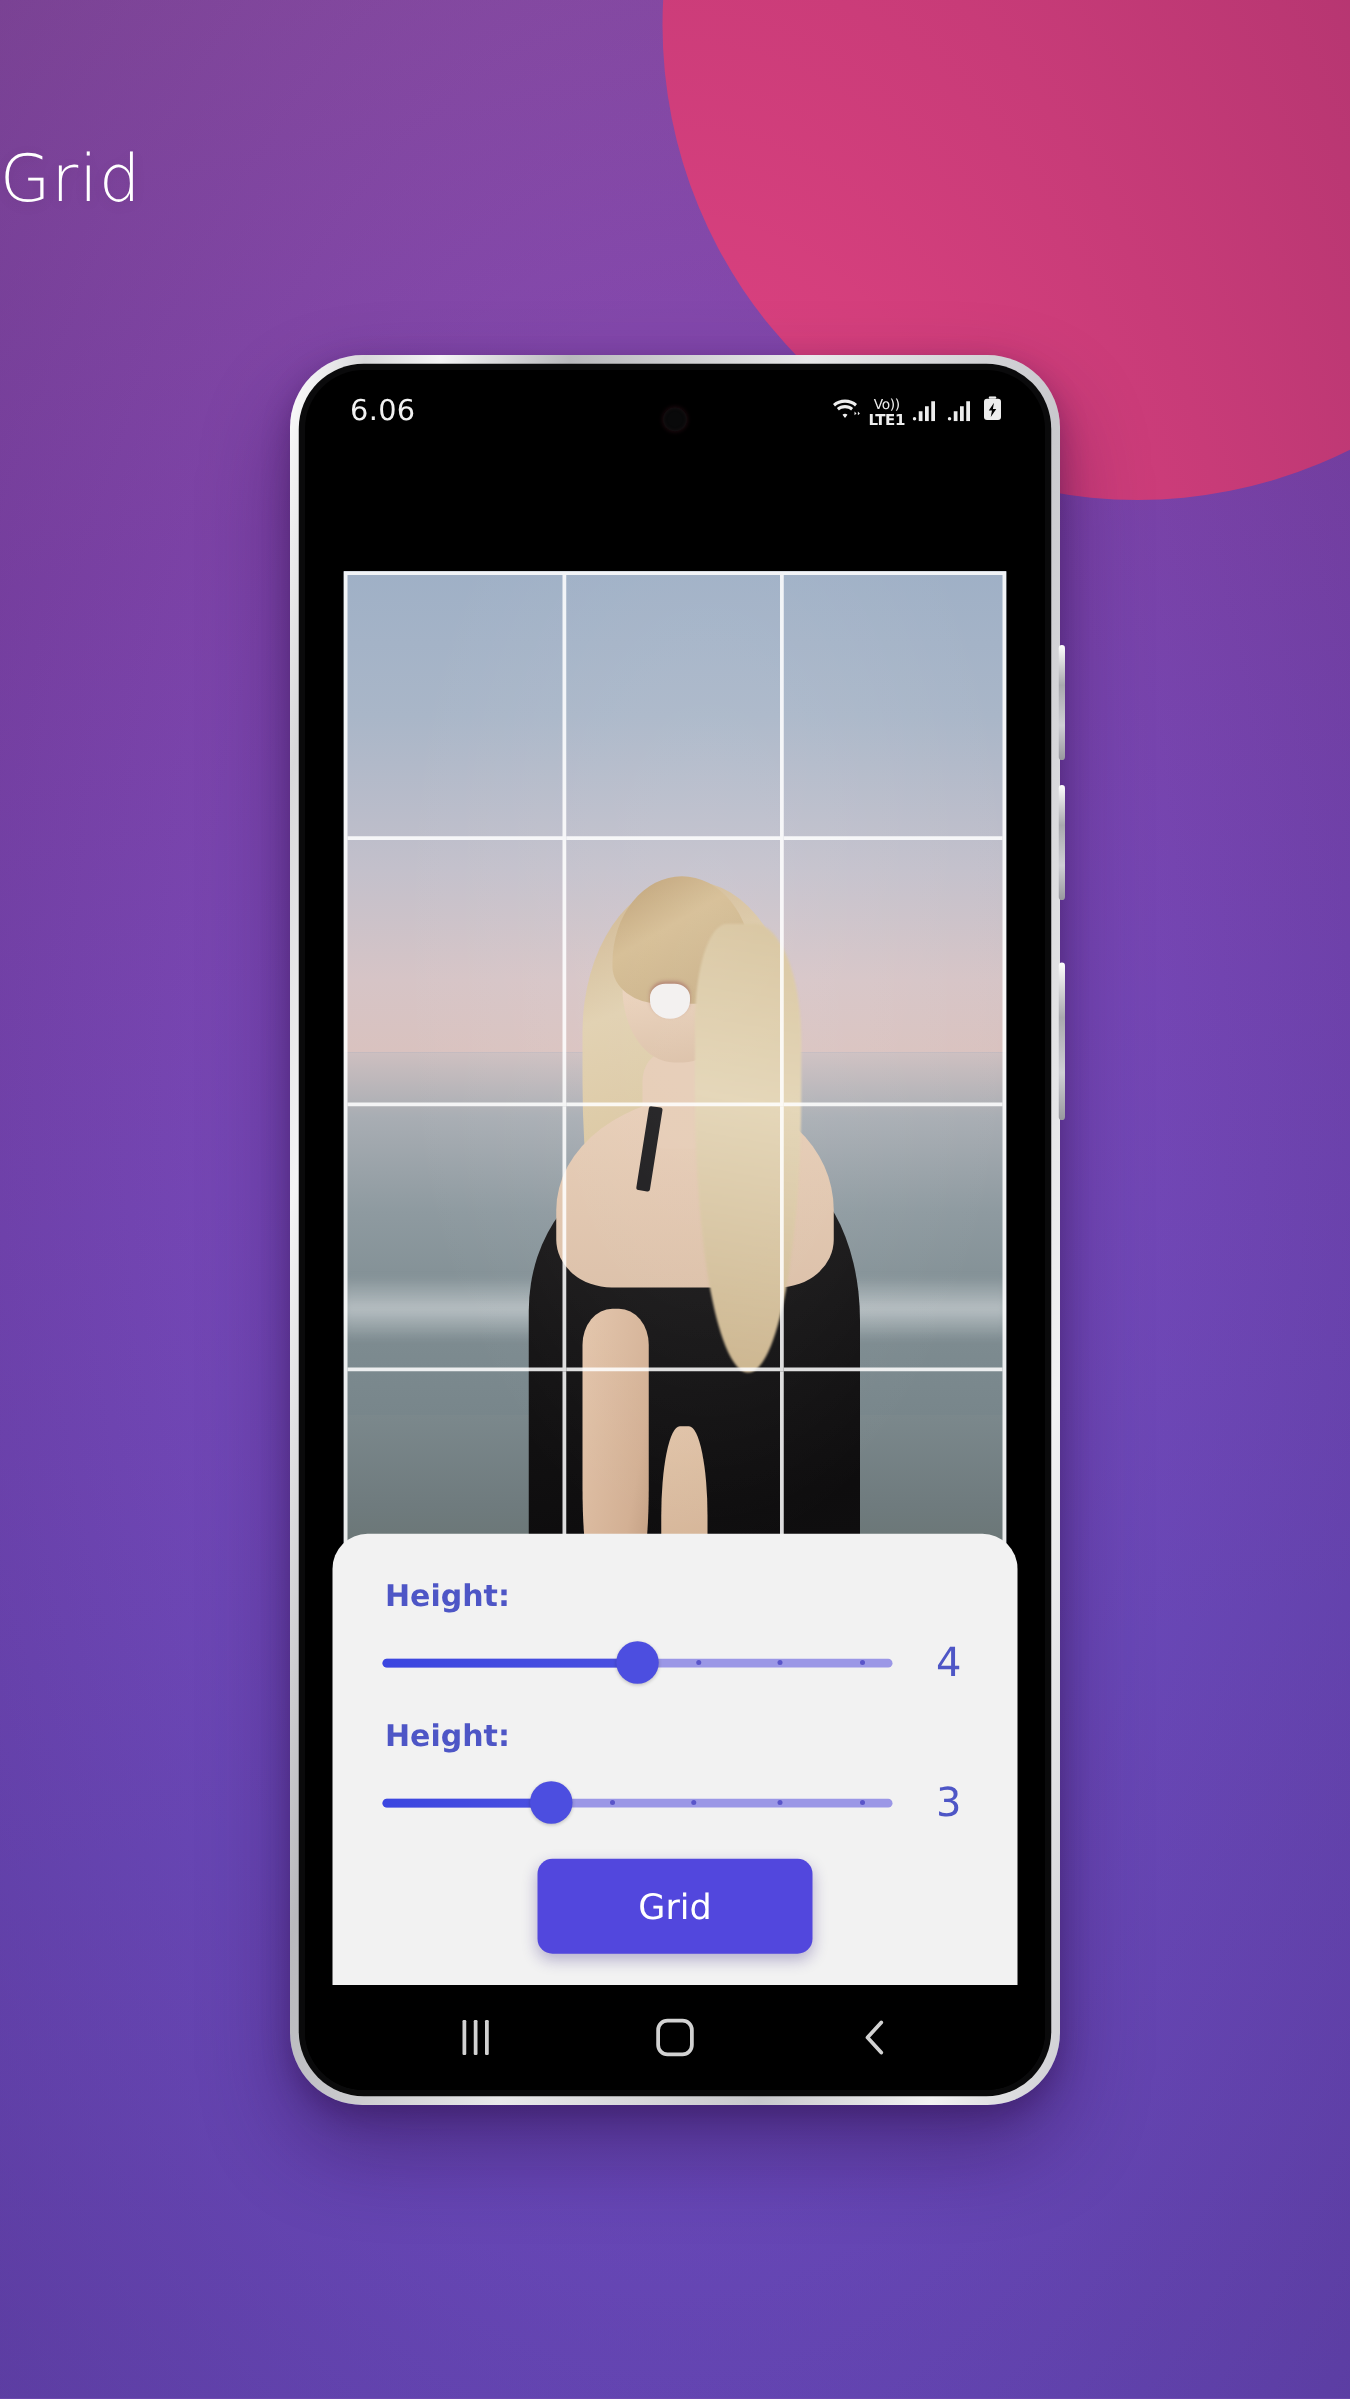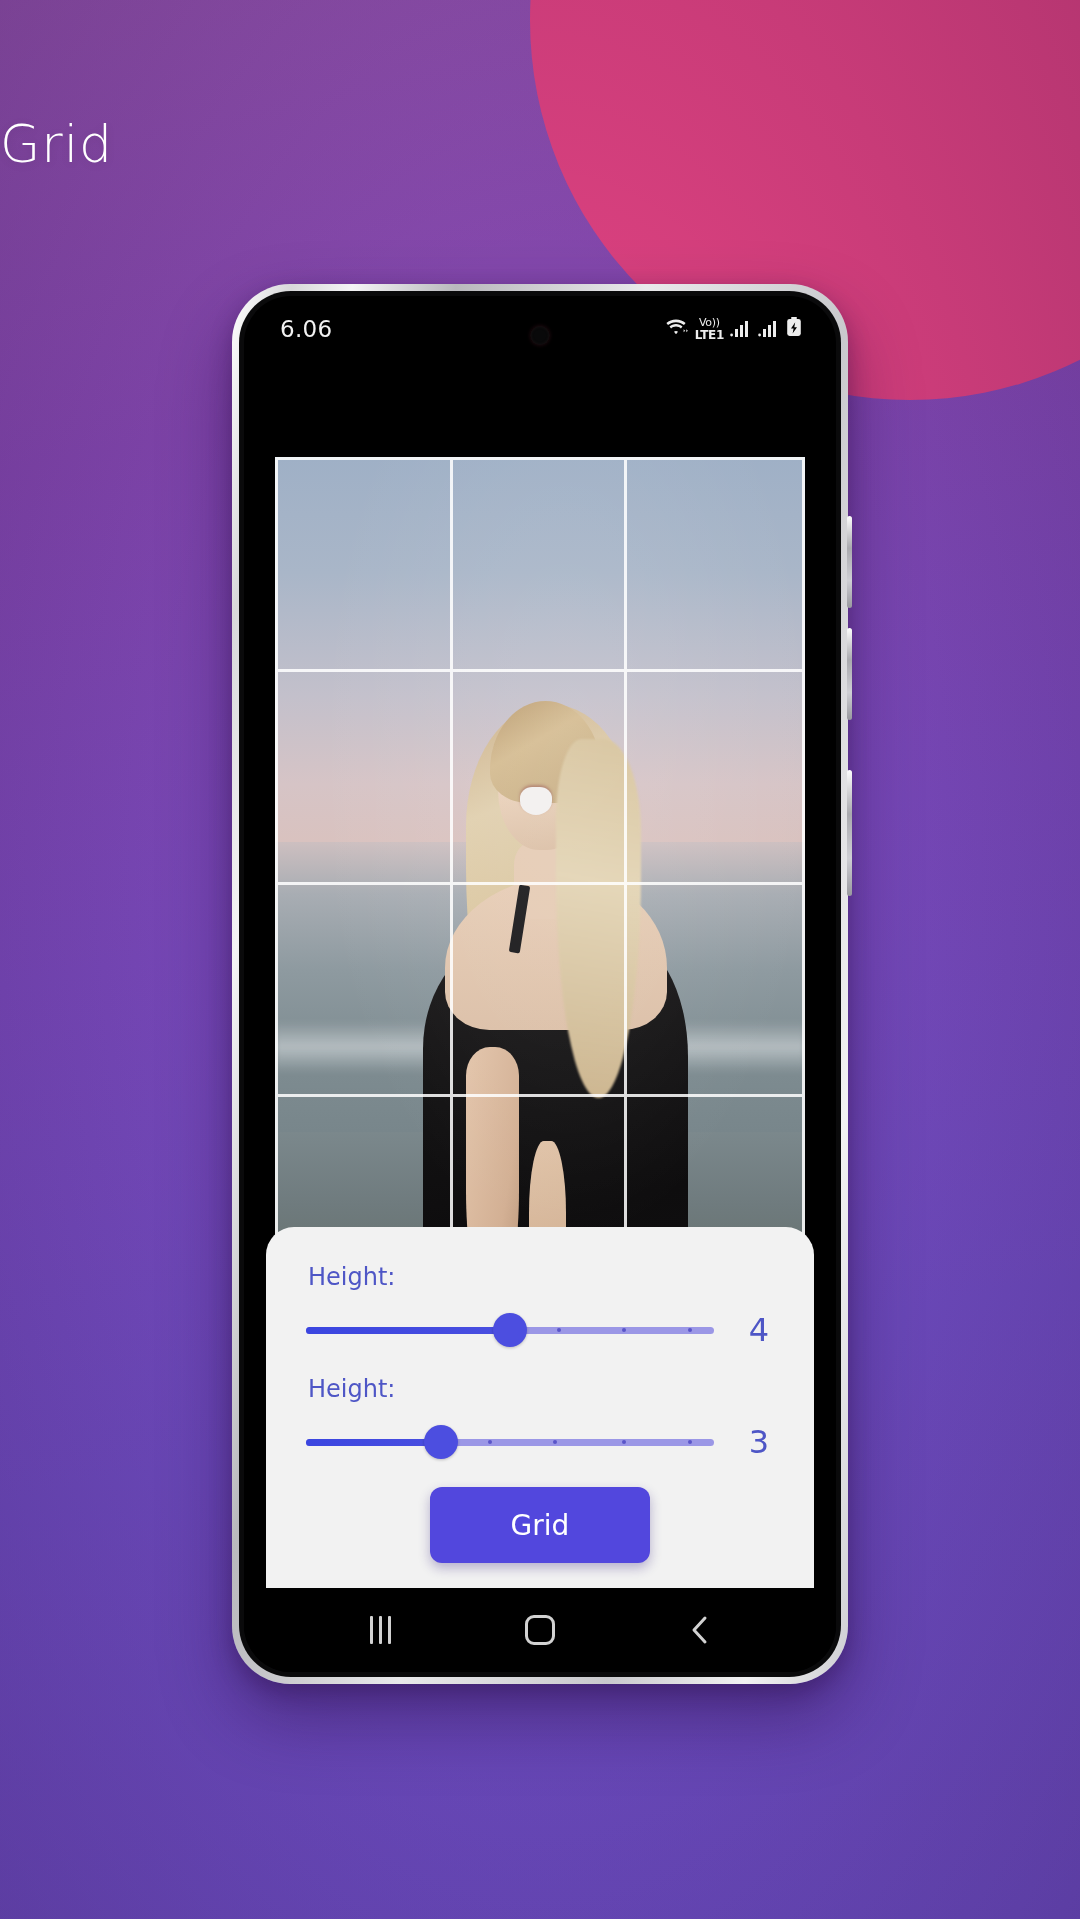--- a/index.html
+++ b/index.html
@@ -255,21 +255,21 @@
     flex:0 0 auto;
     margin:0 22px -1px 22px;
     background:#f2f2f2;
     border-radius:28px 28px 0 0;
     padding:36px 32px 26px 32px;
     z-index:3;
   }
   .ctrl-label {
     color:#4e56c6;
     font-size:24px;
-    font-weight:400;
+    font-weight:700;
     margin-left:10px;
     margin-bottom:20px;
     font-family:"DejaVu Sans", sans-serif;
   }
   .slider-row { display:flex; align-items:center; gap:22px; margin-bottom:26px; }
   .slider {
     position:relative; flex:1 1 auto; height:36px;
     display:flex; align-items:center;
     margin-left:8px;
   }

